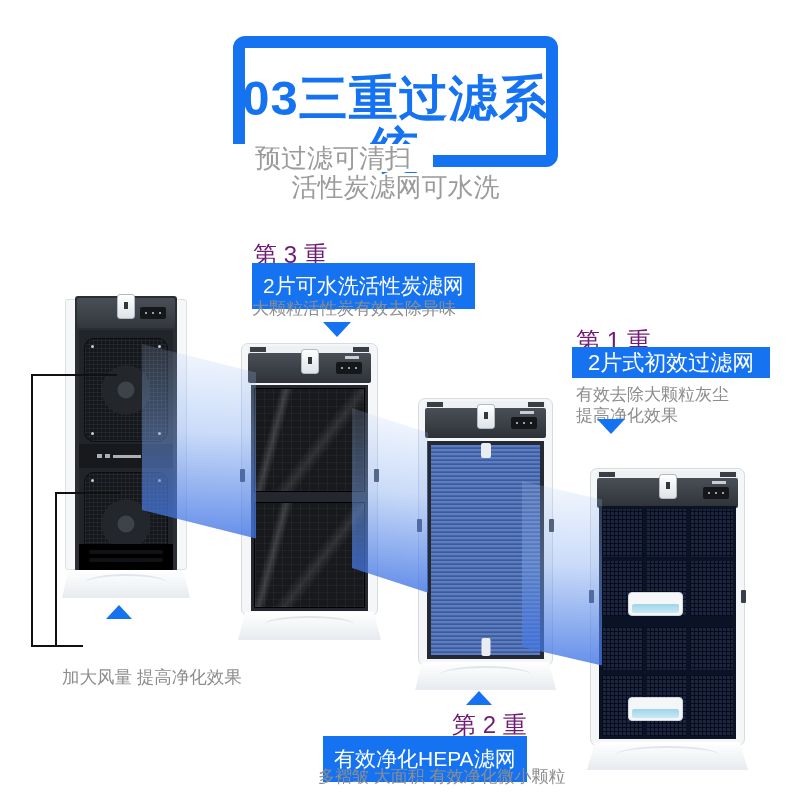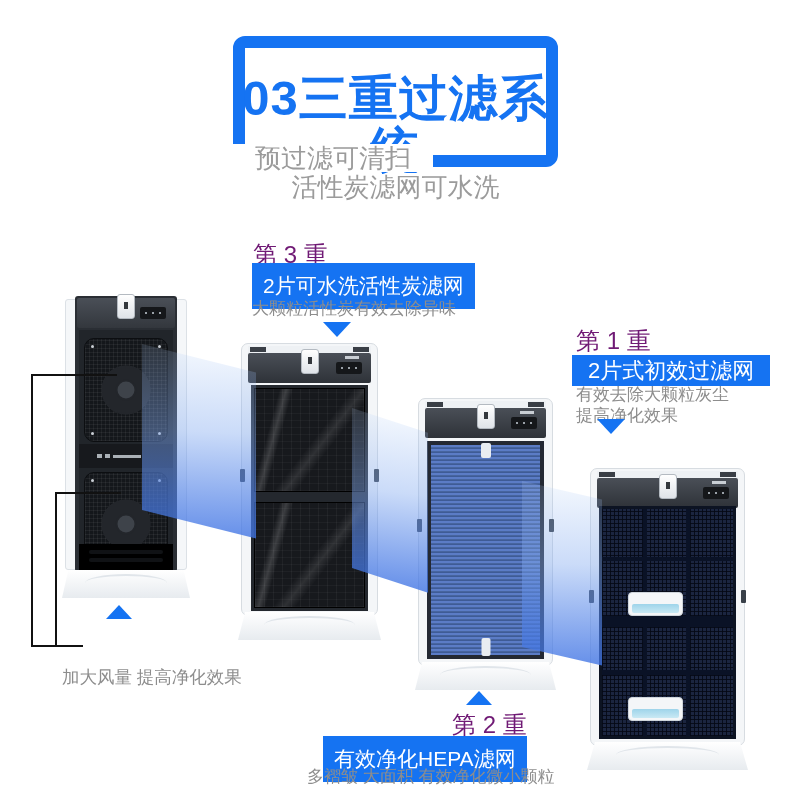--- a/index.html
+++ b/index.html
@@ -277,26 +277,26 @@
   <div class="line" style="left:55px;top:492px;width:66px;height:2px;"></div>
   <div class="line" style="left:55px;top:492px;width:2px;height:155px;"></div>
   <div class="line" style="left:31px;top:645px;width:52px;height:2px;"></div>
 
   <div class="tag" style="left:253px;top:239px;">第 3 重</div>
   <div class="bluebox" style="left:252px;top:263px;font-size:21px;line-height:24px;">2片可水洗活性炭滤网</div>
   <div class="desc" style="left:252px;top:297px;font-size:17px;">大颗粒活性炭有效去除异味</div>
   <div class="arrow-down" style="left:323px;top:322px;"></div>
 
   <div class="tag" style="left:576px;top:325px;">第 1 重</div>
-  <div class="bluebox" style="left:572px;top:347px;font-size:22px;line-height:25px;padding:3px 16px;margin-top:8px;">2片式初效过滤网</div>
+  <div class="bluebox" style="left:572px;top:347px;font-size:22px;line-height:25px;padding:3px 16px;">2片式初效过滤网</div>
   <div class="desc" style="left:576px;top:383px;font-size:17px;">有效去除大颗粒灰尘</div>
   <div class="desc" style="left:576px;top:404px;font-size:17px;">提高净化效果</div>
   <div class="arrow-down" style="left:597px;top:419px;"></div>
 
   <div class="arrow-up" style="left:106px;top:605px;"></div>
   <div class="desc" style="left:62px;top:665px;font-size:17.5px;">加大风量 提高净化效果</div>
 
   <div class="arrow-up" style="left:466px;top:691px;"></div>
   <div class="tag" style="left:452px;top:709px;">第 2 重</div>
   <div class="bluebox" style="left:323px;top:736px;font-size:21px;line-height:24px;">有效净化HEPA滤网</div>
-  <div class="desc" style="left:307px;top:765px;font-size:17px;">多褶皱 大面积 有效净化微小颗粒</div>
+  <div class="desc" style="left:318px;top:765px;font-size:17px;">多褶皱 大面积 有效净化微小颗粒</div>
 
 </div>
 
 </body></html>

